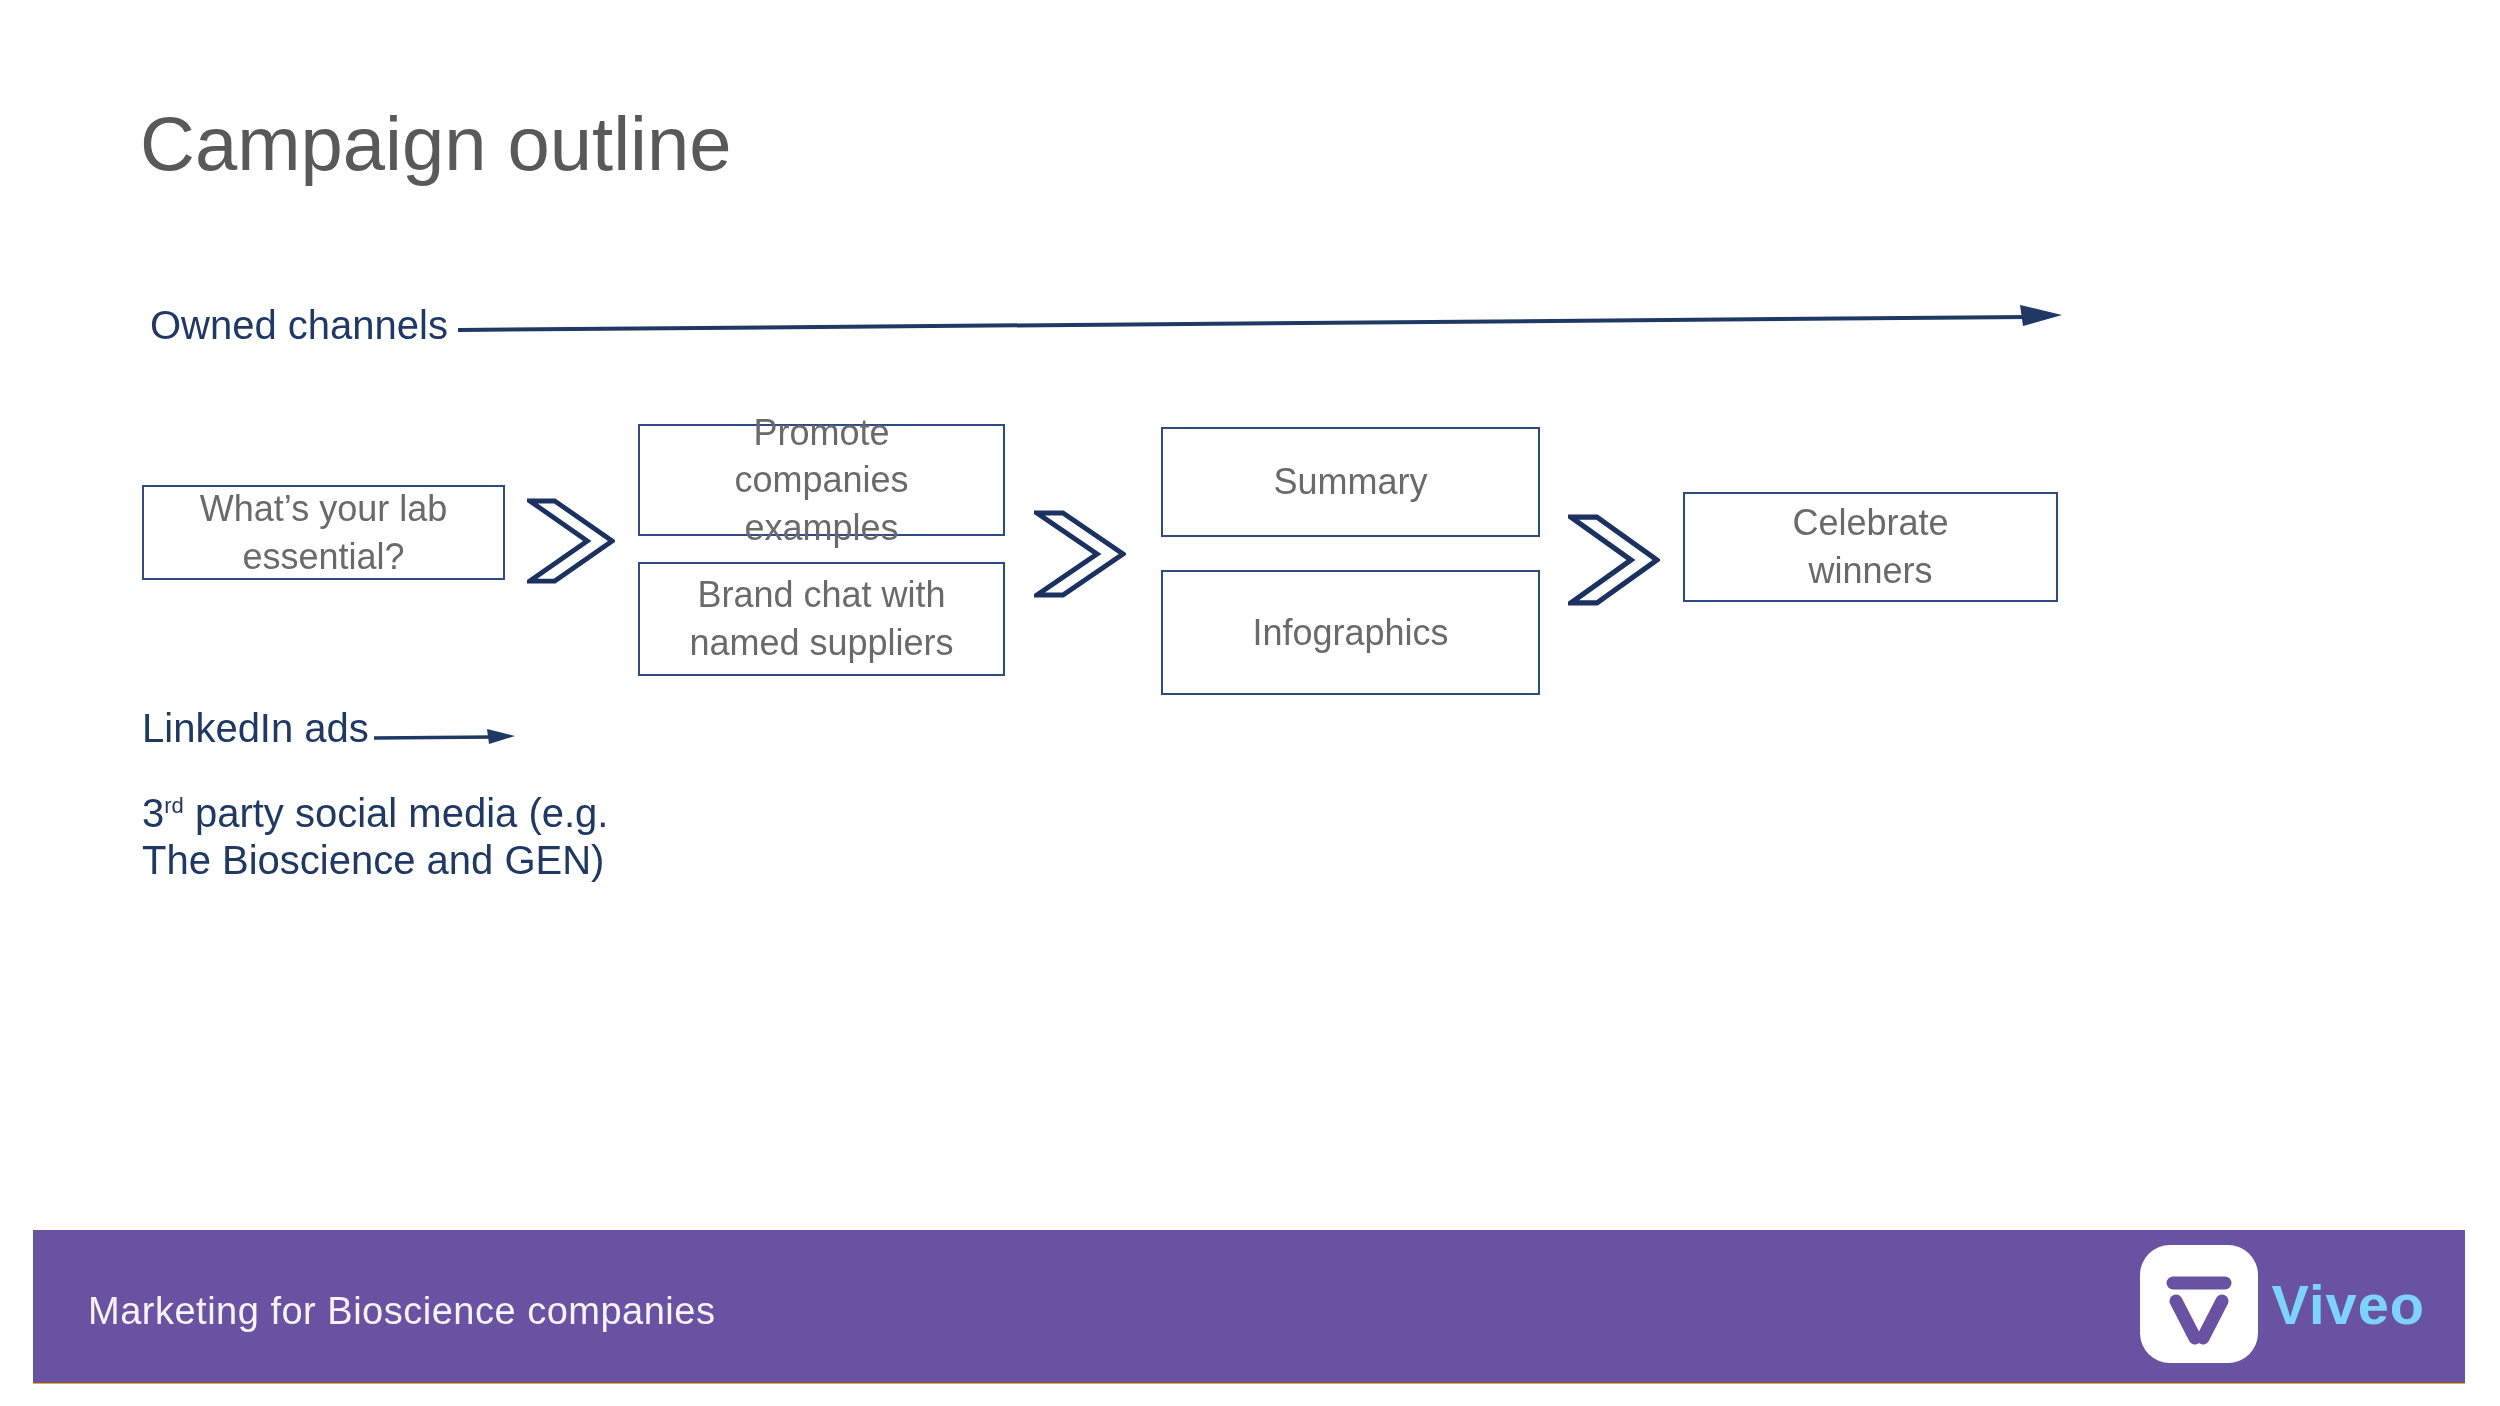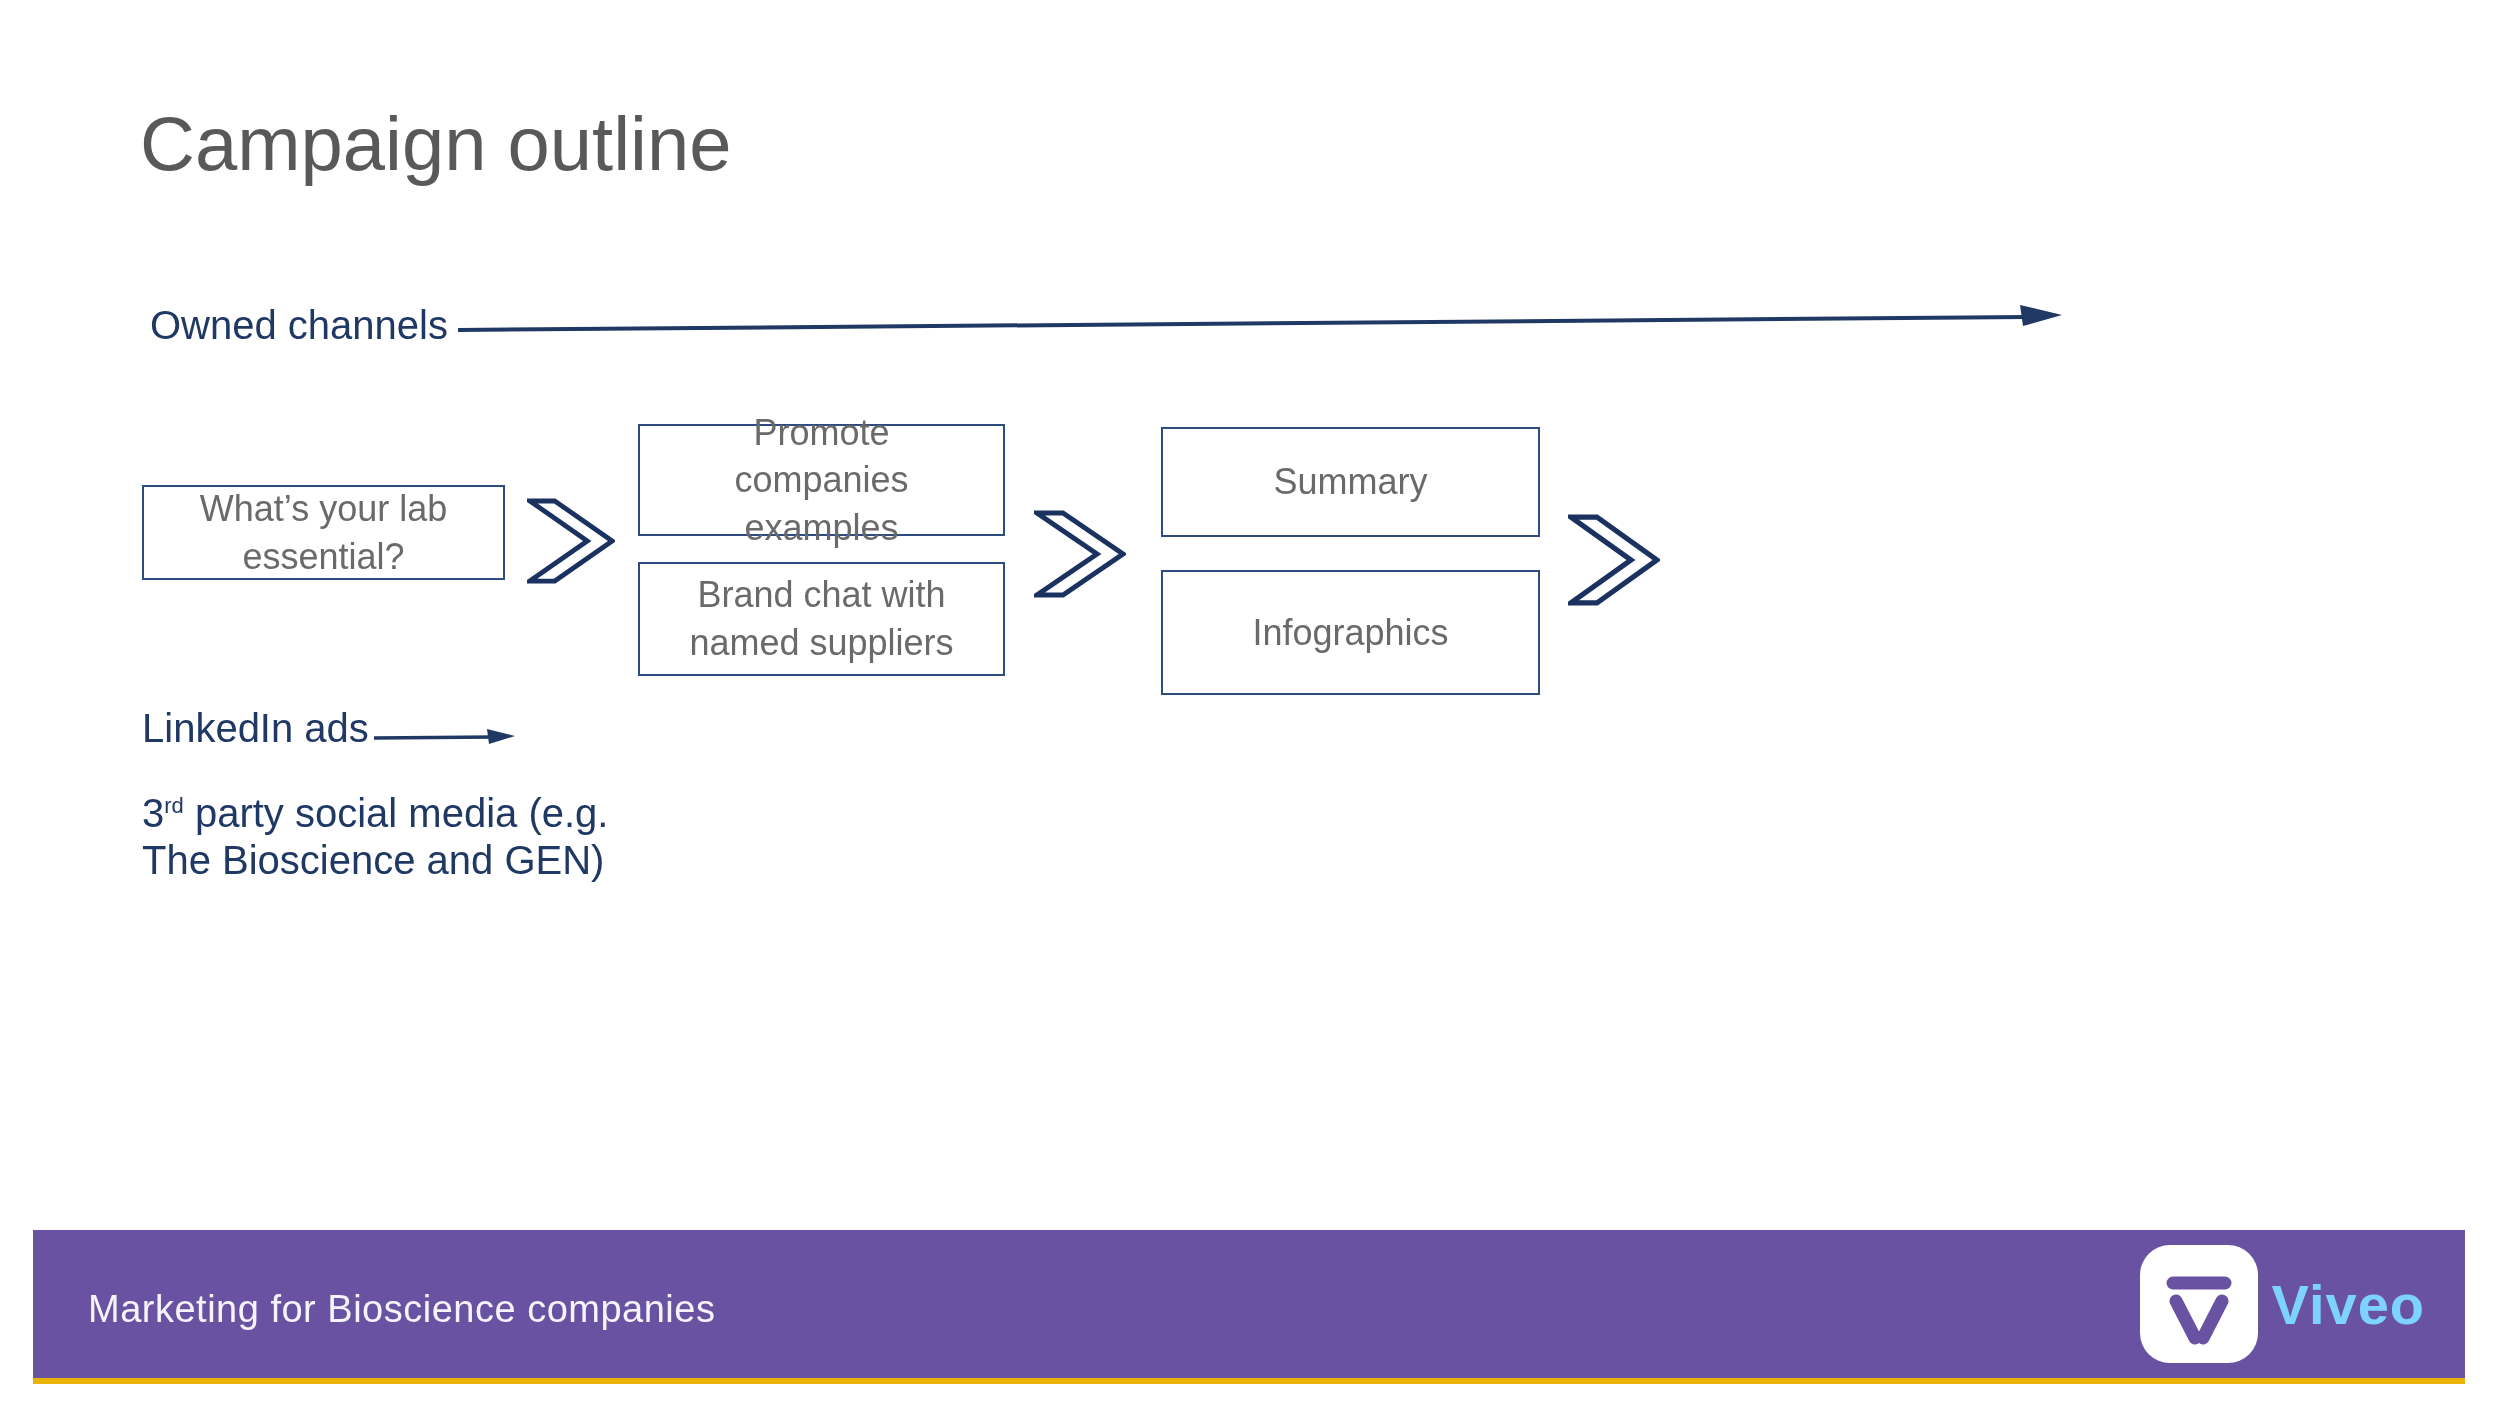--- a/index.html
+++ b/index.html
@@ -78,21 +78,21 @@
   .chev-3 { left: 1568px; top: 514px; width: 92px; height: 92px; }
 
   .footer-bar {
     position: absolute;
     left: 33px;
     top: 1230px;
     width: 2432px;
     height: 154px;
     box-sizing: border-box;
     background: #6a52a3;
-    border-bottom: 6px solid #eab308;
+    border-bottom: 1px solid #eab308;
     display: flex;
     align-items: center;
   }
   .footer-text {
     padding-left: 55px;
     padding-top: 10px;
     font-size: 38px;
     letter-spacing: 0.5px;
     color: #f6f4fa;
   }
@@ -146,20 +146,23 @@
   <div class="fbox fbox-4">
     <span class="fbox-label">Summary</span>
   </div>
   <div class="fbox fbox-5">
     <span class="fbox-label">Infographics</span>
   </div>
   <svg class="chev chev-3" viewBox="0 0 92 88" preserveAspectRatio="none" xmlns="http://www.w3.org/2000/svg">
     <polygon points="29,3 89,44 29,85 3,85 63,44 3,3" fill="#ffffff" stroke="#1b3160" stroke-width="5"></polygon>
   </svg>
 
+  <div class="fbox fbox-6">
+    <span class="fbox-label">Celebrate winners</span>
+  </div>
 
   <div class="navy-label linkedin-label">LinkedIn ads</div>
   <svg class="arrow-svg linkedin-arrow" viewBox="0 0 155 30" xmlns="http://www.w3.org/2000/svg">
     <line x1="6" y1="16" x2="126" y2="15" stroke="#1f3864" stroke-width="3.5"></line>
     <polygon points="147,14 119,7 121,22" fill="#1f3864"></polygon>
   </svg>
 
   <div class="third-party">
     <div><span>3</span><sup>rd</sup><span> party social media (e.g.</span></div>
     <div>The Bioscience and GEN)</div>

